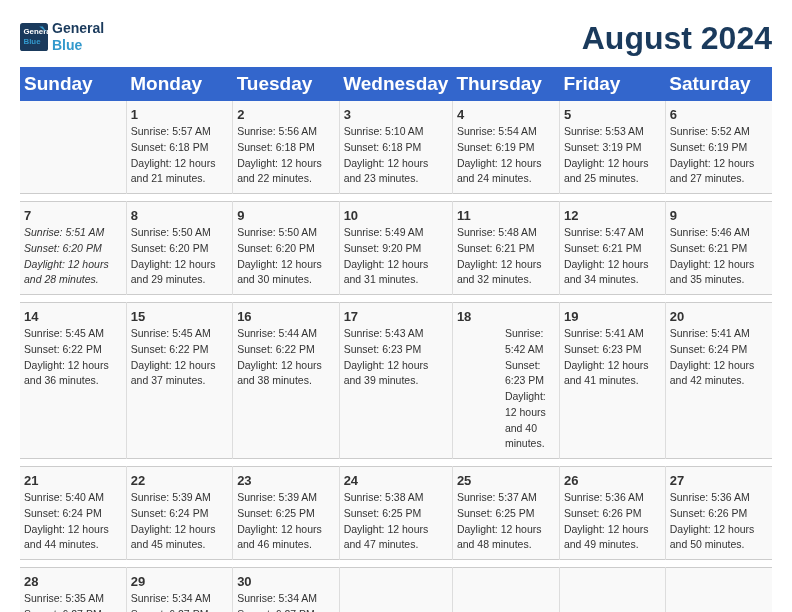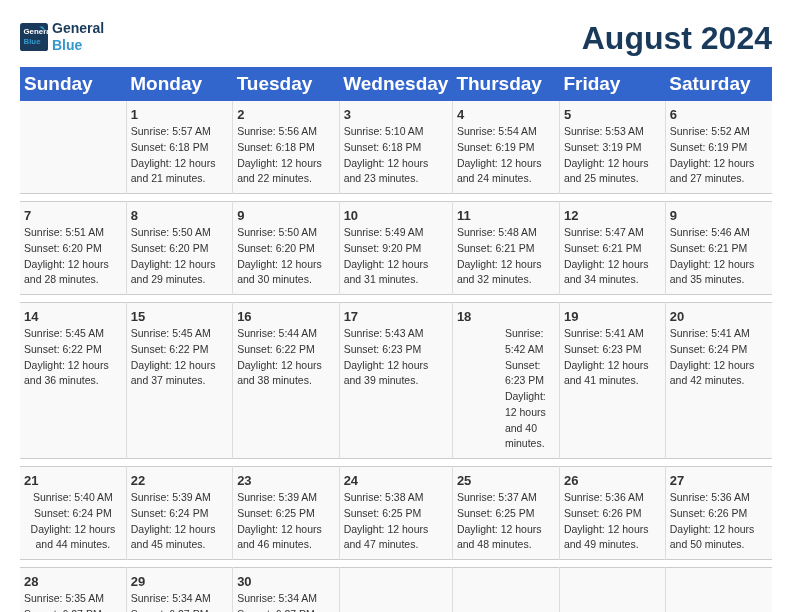--- a/index.html
+++ b/index.html
@@ -169,21 +169,21 @@
 Daylight: 12 hours
 and 27 minutes.</div>
         </td>
       </tr>
       <tr class="row-separator">
         <td colspan="7"></td>
       </tr>
       <tr>
         <td>
           <span class="day-number">7</span>
-          <div class="day-info" style="white-space: pre-line;">Sunrise: 5:51 AM
+          <div class="day-info" style="white-space: pre-line; font-style: italic;">Sunrise: 5:51 AM
 Sunset: 6:20 PM
 Daylight: 12 hours
 and 28 minutes.</div>
         </td>
         <td>
           <span class="day-number">8</span>
           <div class="day-info" style="white-space: pre-line;">Sunrise: 5:50 AM
 Sunset: 6:20 PM
 Daylight: 12 hours
 and 29 minutes.</div>
@@ -277,21 +277,21 @@
 Daylight: 12 hours
 and 42 minutes.</div>
         </td>
       </tr>
       <tr class="row-separator">
         <td colspan="7"></td>
       </tr>
       <tr>
         <td>
           <span class="day-number">21</span>
-          <div class="day-info" style="white-space: pre-line; text-align: center;">Sunrise: 5:40 AM
+          <div class="day-info" style="white-space: pre-line;">Sunrise: 5:40 AM
 Sunset: 6:24 PM
 Daylight: 12 hours
 and 44 minutes.</div>
         </td>
         <td>
           <span class="day-number">22</span>
           <div class="day-info" style="white-space: pre-line;">Sunrise: 5:39 AM
 Sunset: 6:24 PM
 Daylight: 12 hours
 and 45 minutes.</div>

